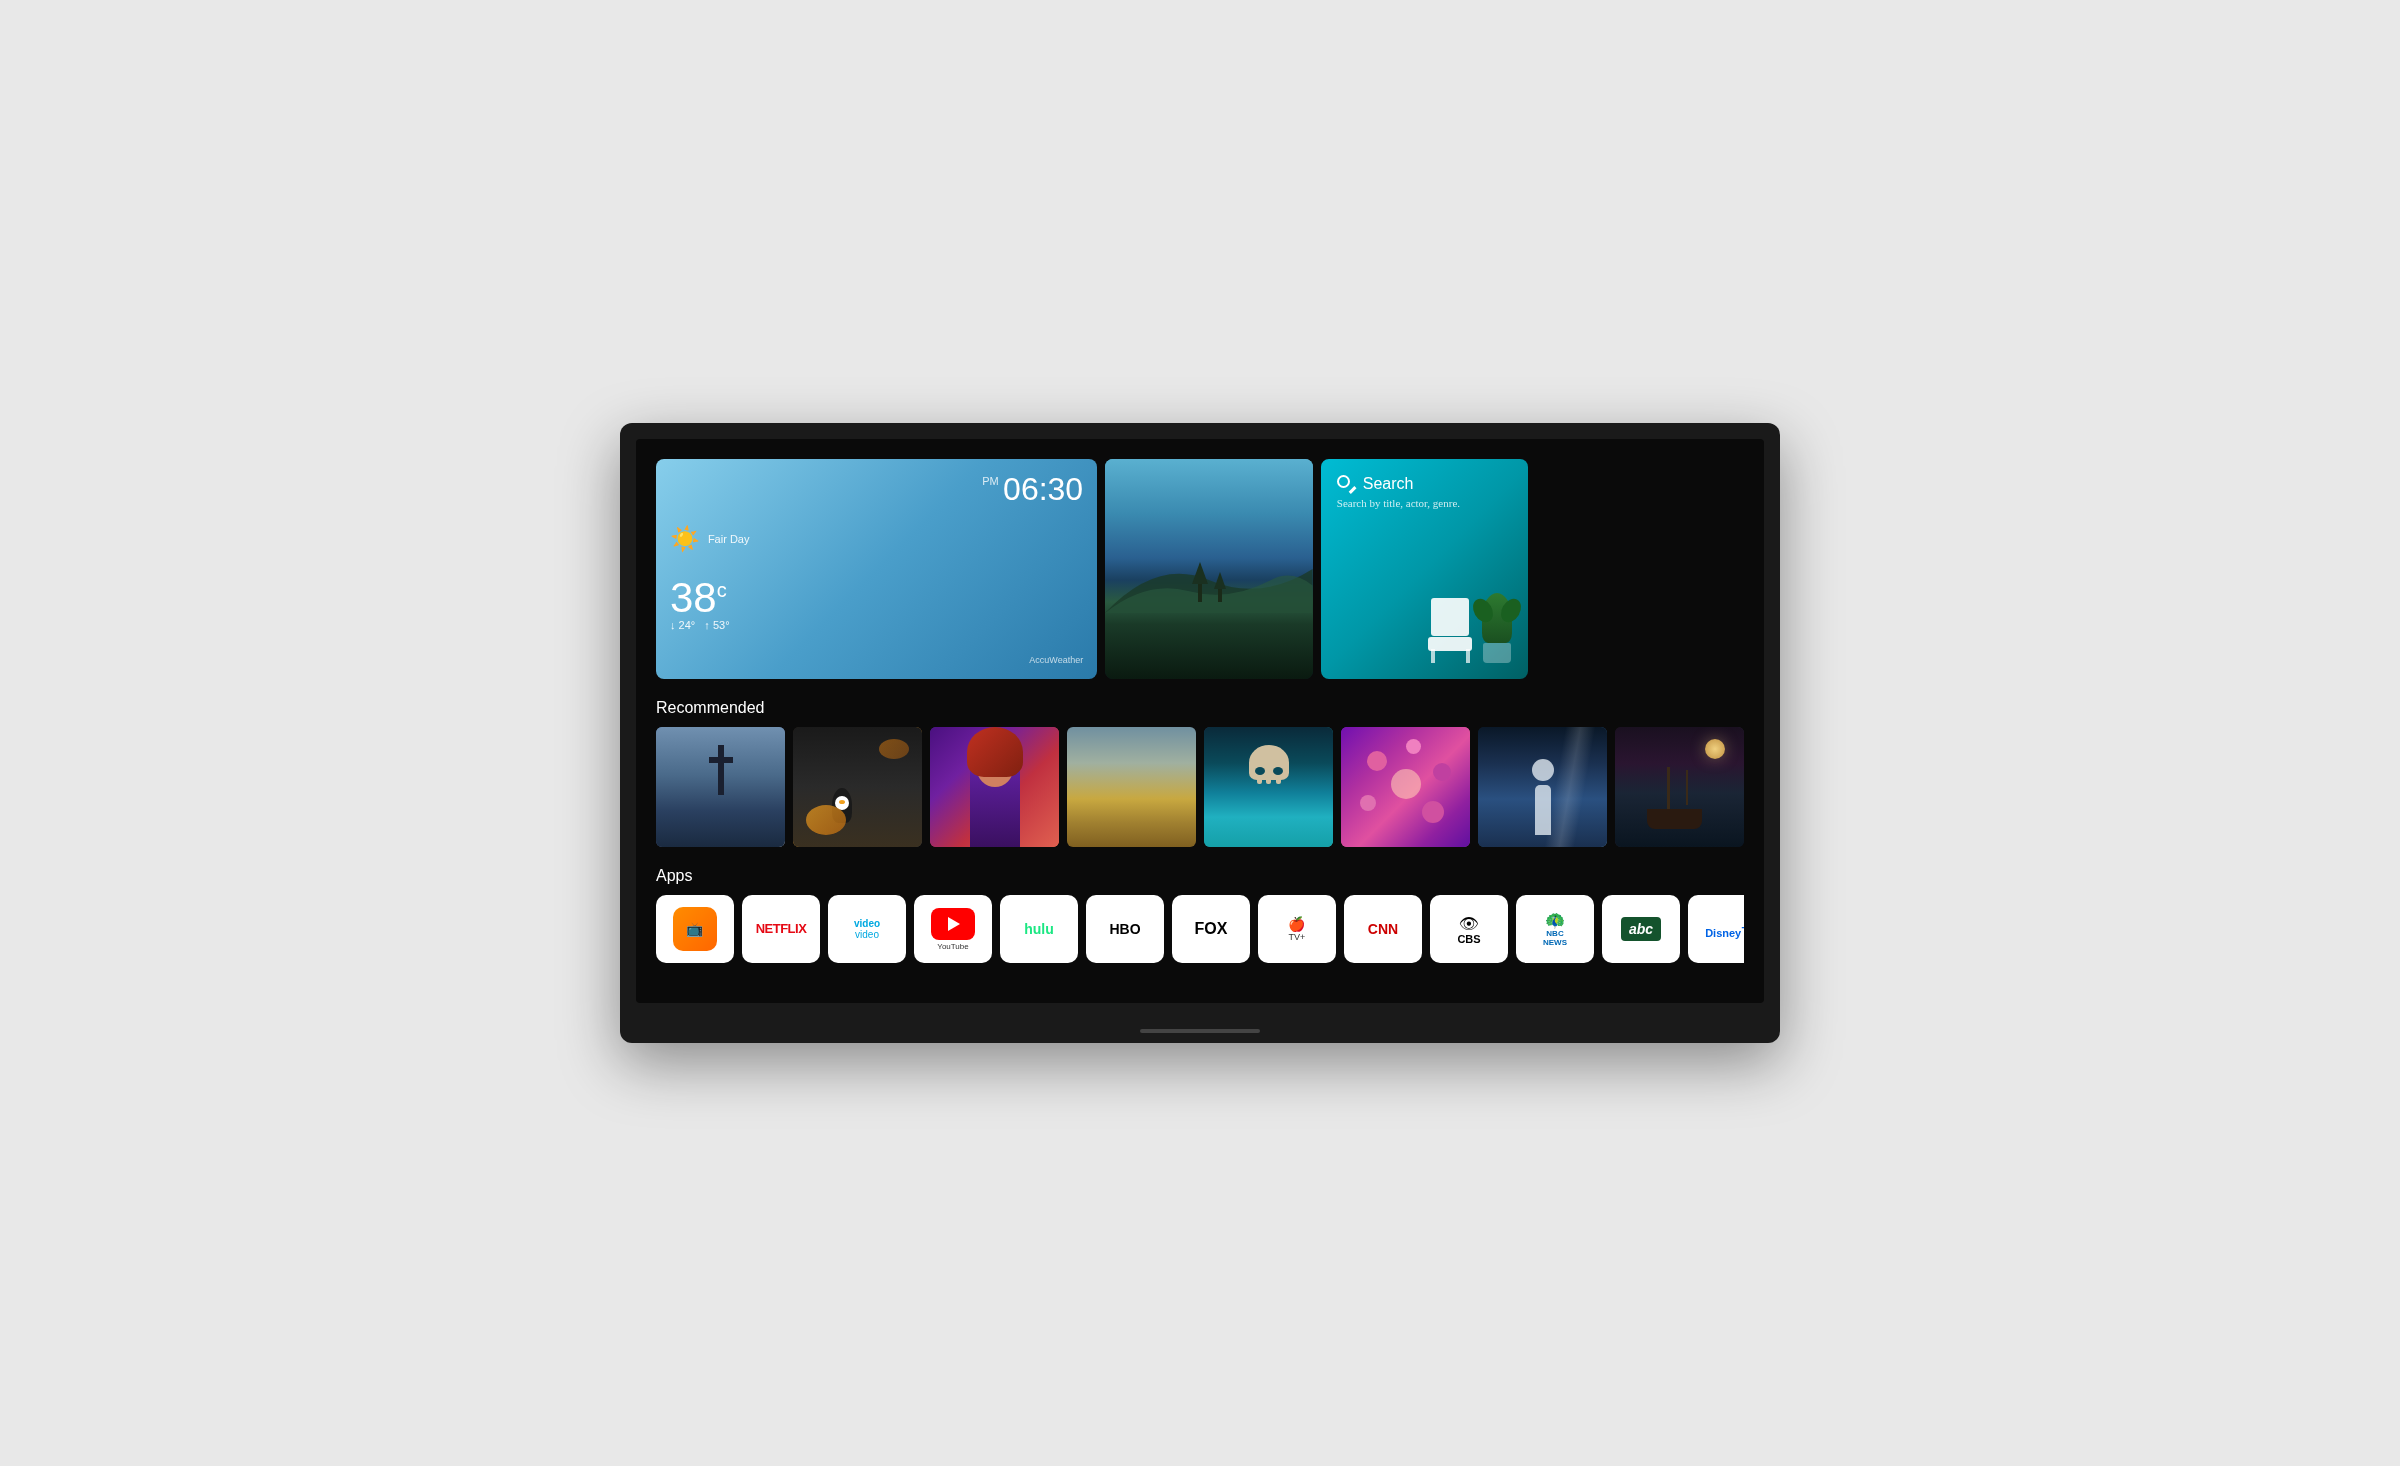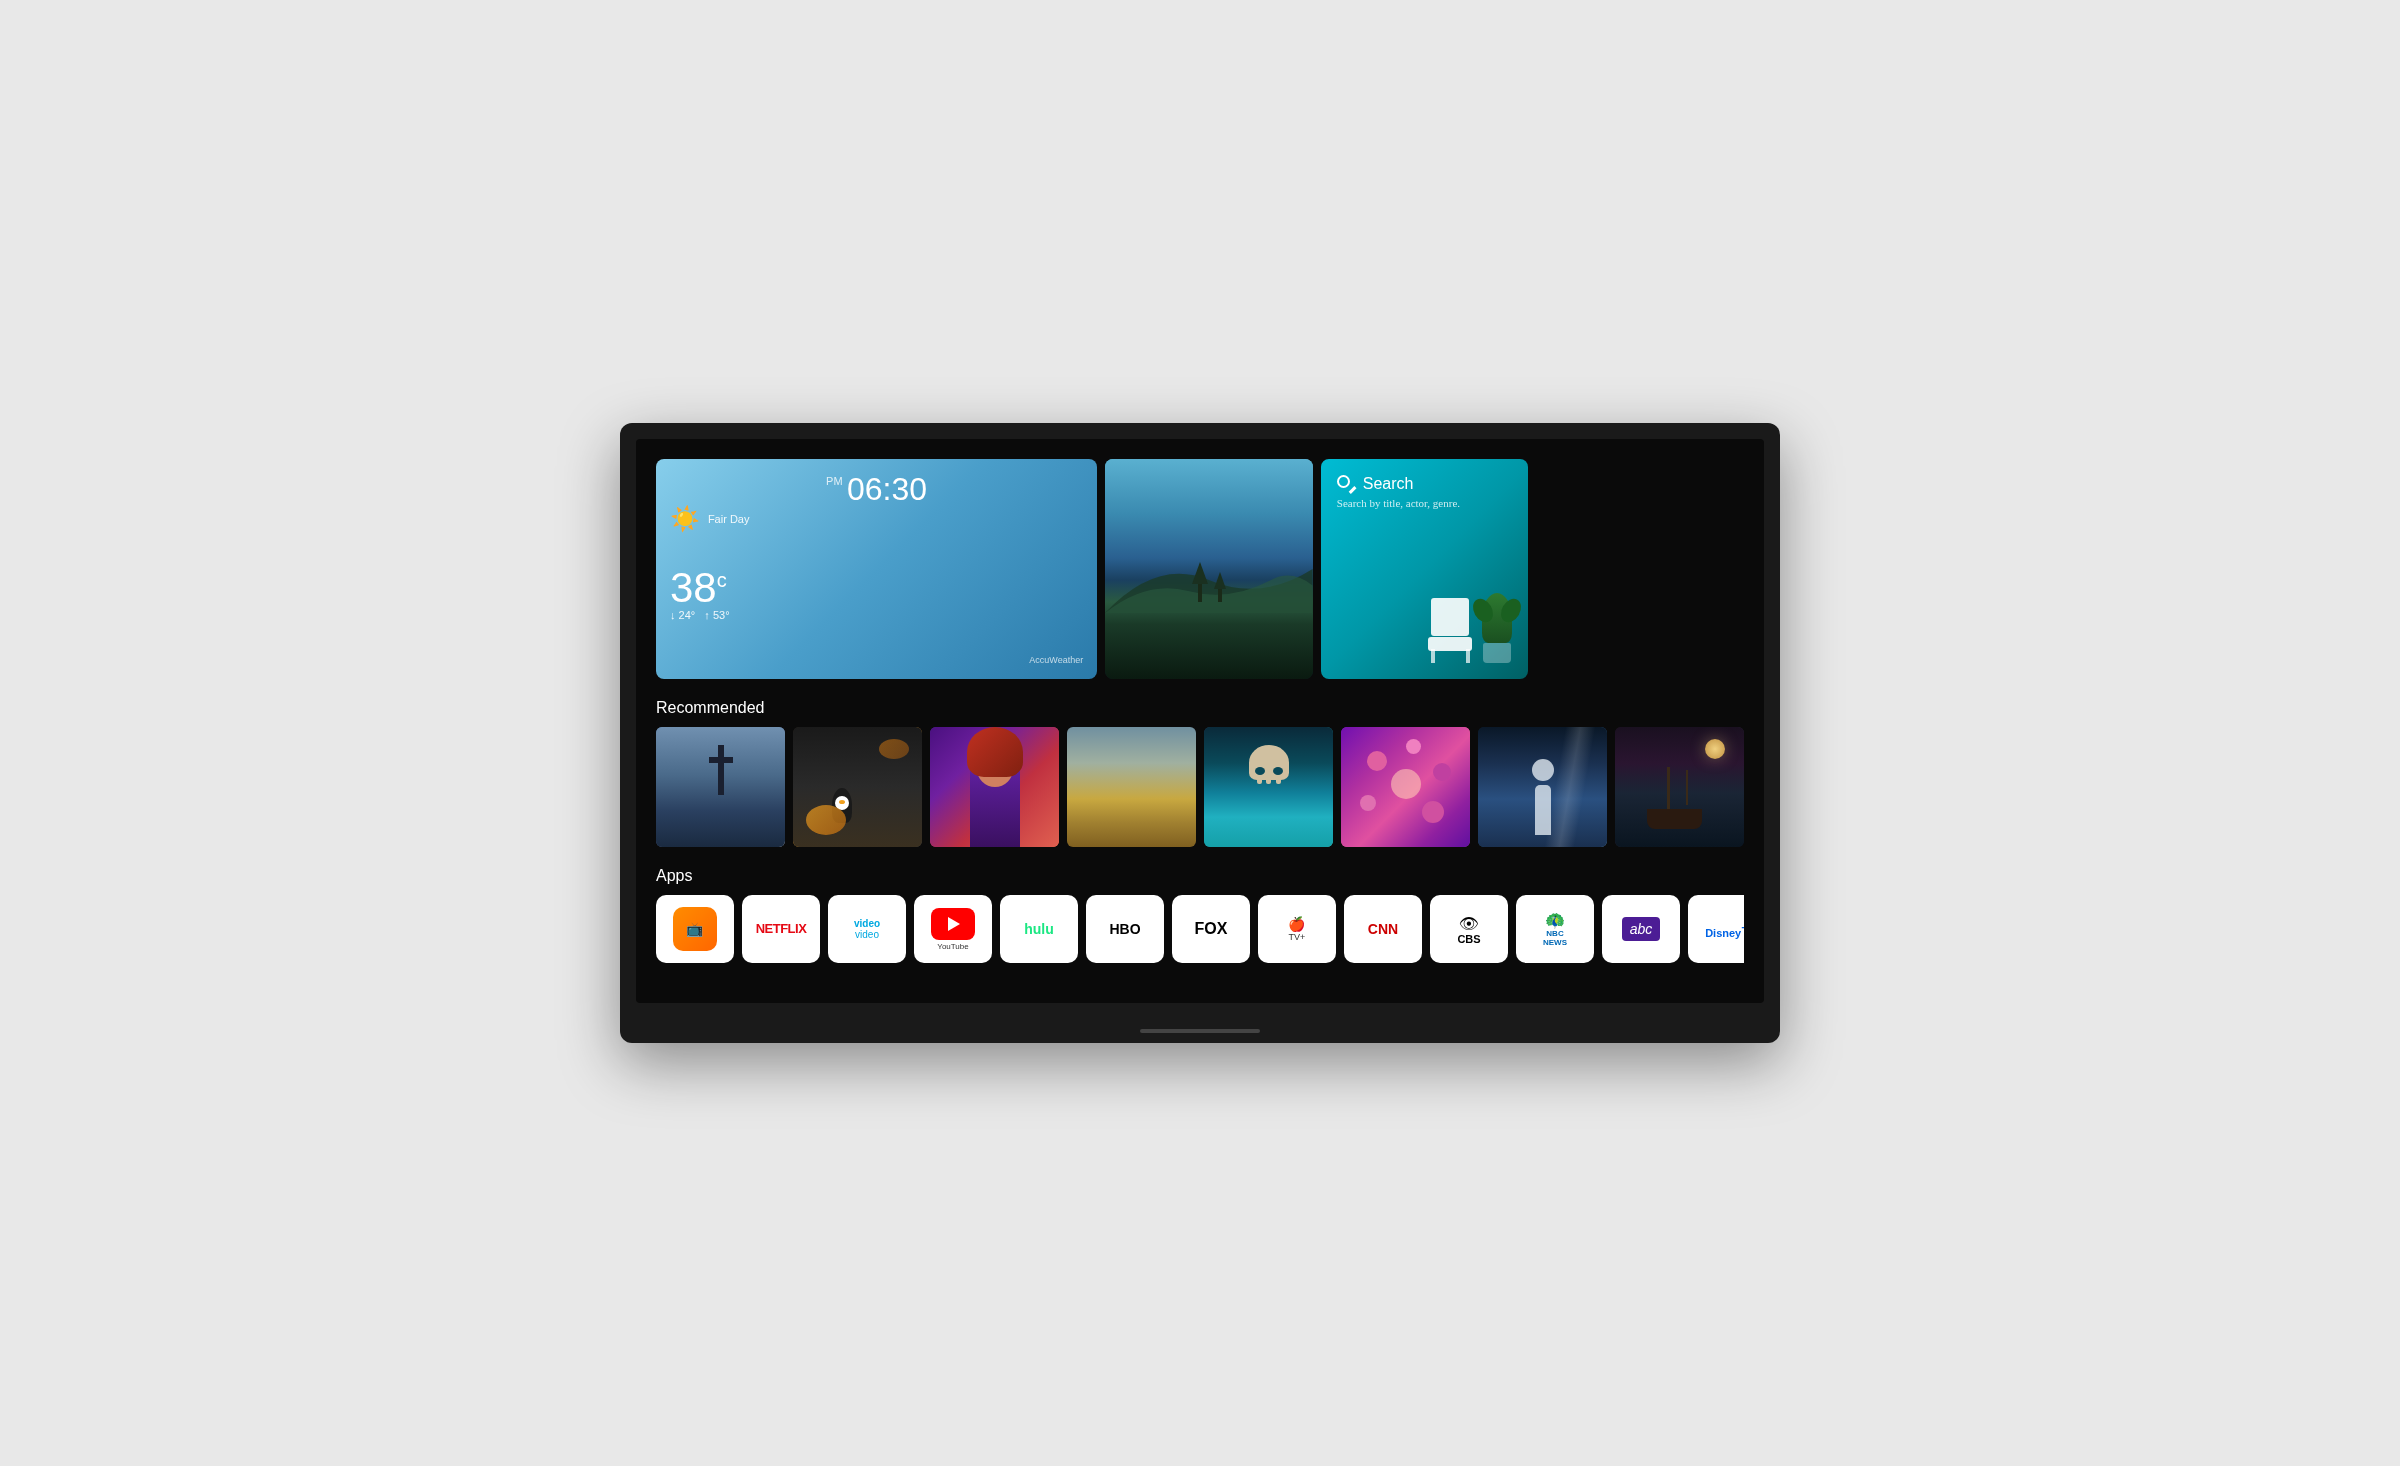--- a/index.html
+++ b/index.html
@@ -279,22 +279,22 @@
     .nav-label {
       color: #aaa;
       font-size: 11px;
     }
     .nav-item.active .nav-label {
       color: white;
     }
 
     
     .time-display {
-      text-align: center;
-      margin-bottom: 0;
+      text-align: right;
+      margin-bottom: 20px;
     }
     .time-ampm {
       font-size: 11px;
       opacity: 0.8;
       vertical-align: top;
       margin-top: 2px;
       display: inline-block;
     }
     .time-value {
       font-size: 32px;
@@ -549,21 +549,21 @@
         </div>
 
         <div class="app-item">
           <div style="text-align:center;">
             <div style="font-size:16px;">🦚</div>
             <div style="font-size:8px;font-weight:700;color:#0068b5;line-height:1.1;">NBC<br>NEWS</div>
           </div>
         </div>
 
         <div class="app-item">
-          <div style="background:#4c1d95;color:#fff;font-size:14px;font-weight:400;padding:4px 8px;border-radius:4px;font-style:italic;">abc</div>
+          <div style="background:#14532d;color:#fff;font-size:14px;font-weight:700;padding:4px 8px;border-radius:4px;font-style:italic;">abc</div>
         </div>
 
         <div class="app-item">
           <div style="color:#0063e5;font-size:11px;font-weight:900;text-align:center;">
             Disney<span style="color:#0063e5;font-size:13px;vertical-align:super;">+</span>
           </div>
         </div>
 
       </div>
     </div>

